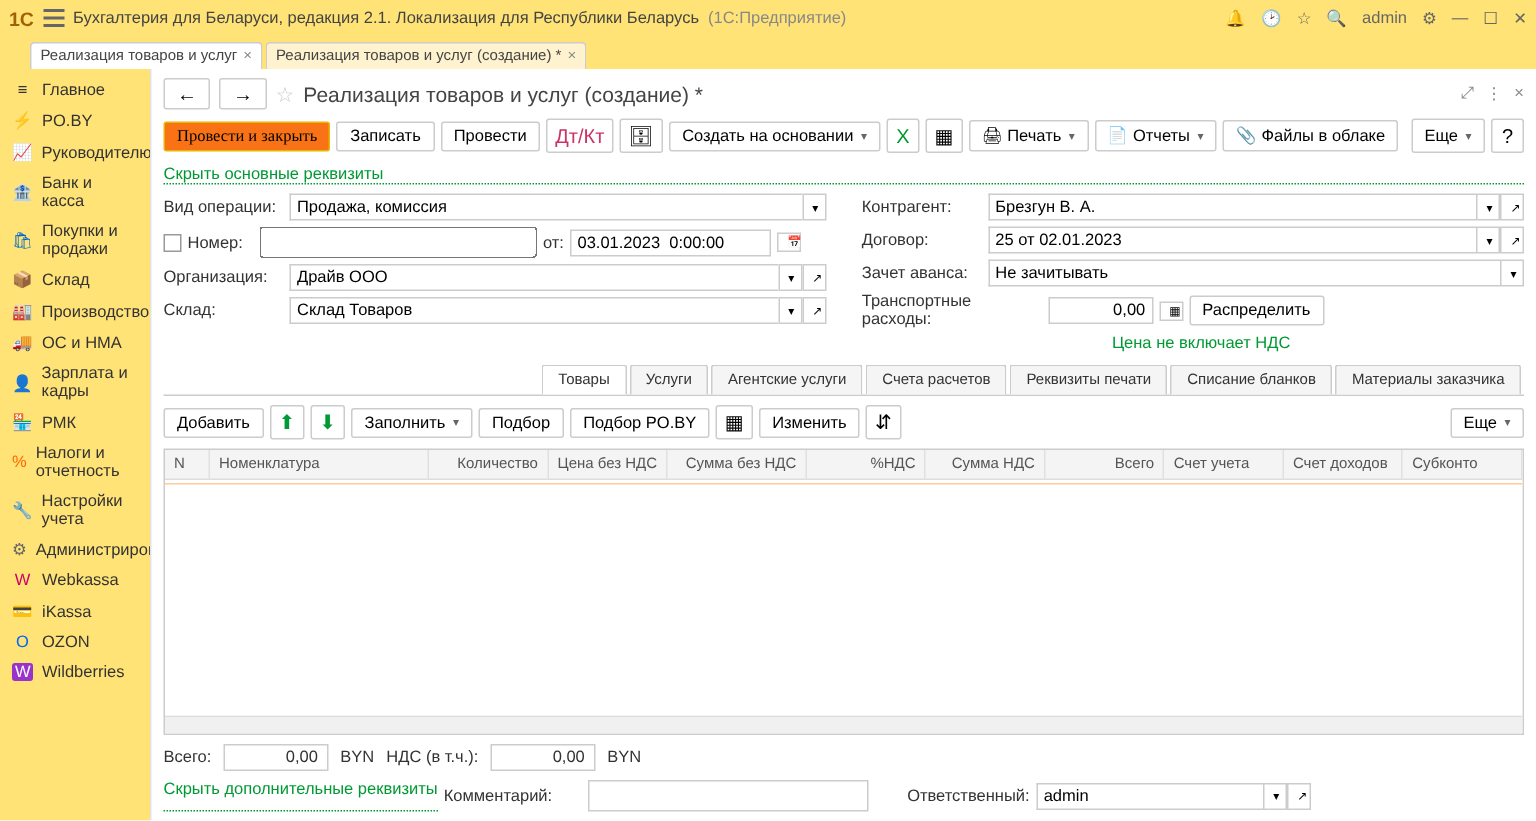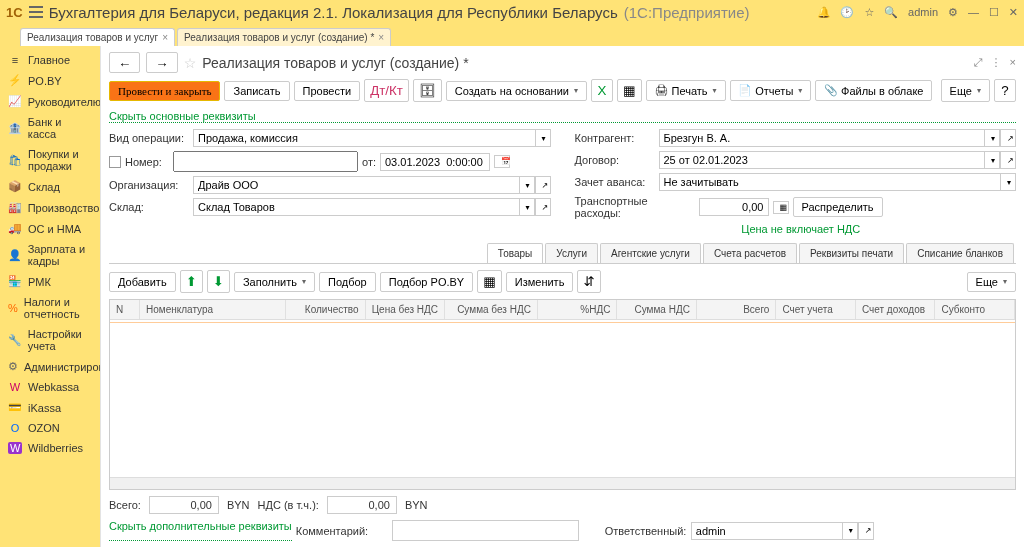--- a/index.html
+++ b/index.html
@@ -3,21 +3,21 @@
 <meta charset="utf-8">
 <style>
   * { box-sizing: border-box; font-family: Arial, sans-serif; }
   body { margin: 0; font-size: 11px; color: #333; background: #fff; overflow: hidden; width: 1024px; height: 547px; }
   
   
   .titlebar { height: 24px; background: #ffe376; display: flex; align-items: center; padding: 0 6px; gap: 6px; }
   .logo-1c { color: #a16207; font-weight: bold; font-size: 13px; }
   .burger { width: 14px; height: 12px; display: flex; flex-direction: column; justify-content: space-between; cursor: pointer; }
   .burger span { height: 2px; background: #666; }
-  .title-text { color: #444; font-size: 15px; }
+  .title-text { color: #444; font-size: 11px; }
   .title-sub { color: #888; }
   .titlebar-right { margin-left: auto; display: flex; align-items: center; gap: 10px; color: #666; }
   .titlebar-right span { cursor: pointer; }
   
   
   .tabstrip { height: 22px; background: #ffe376; display: flex; align-items: flex-end; padding-left: 20px; }
   .doctab { background: #fff; border: 1px solid #ccc; border-bottom: none; border-radius: 3px 3px 0 0; padding: 3px 6px; margin-right: 2px; display: flex; align-items: center; gap: 4px; font-size: 10px; color: #444; }
   .doctab.active { background: #fff3cf; }
   .doctab .close-x { color: #888; cursor: pointer; }
   
@@ -245,21 +245,21 @@
           <div class="input-group">
               <input class="input" value="Продажа, комиссия" style="">
               <button class="dd-btn">▾</button>
             </div>
         </div>
         <div class="field-row">
           <span class="checkbox-fake"></span>
           <span class="label" style="width:44px">Номер:</span>
           <input class="input-short" style="">
           <span>от:</span>
-          <input class="input" style="width: 110px;" value="03.01.2023  0:00:00">
+          <input class="input" style="width: 134px;" value="03.01.2023  0:00:00">
           <button class="dd-btn">📅</button>
         </div>
         <div class="field-row">
           <span class="label">Организация:</span>
           <div class="input-group">
               <input class="input" value="Драйв ООО" style="">
               <button class="dd-btn">▾</button>
               <button class="dd-btn">↗</button>
             </div>
         </div>
@@ -308,20 +308,21 @@
       </div>
     </div>
 
     <div class="doctabs">
       <div class="dtab active">Товары</div>
       <div class="dtab">Услуги</div>
       <div class="dtab">Агентские услуги</div>
       <div class="dtab">Счета расчетов</div>
       <div class="dtab">Реквизиты печати</div>
       <div class="dtab">Списание бланков</div>
+      <div class="dtab">Материалы заказчика</div>
     </div>
 
     <div class="subtoolbar">
       <button class="btn">Добавить</button>
       <button class="btn-icon" style="color:#009933">⬆</button>
       <button class="btn-icon" style="color:#009933">⬇</button>
       <button class="btn caret">Заполнить</button>
       <button class="btn">Подбор</button>
       <button class="btn">Подбор PO.BY</button>
       <button class="btn-icon">▦</button>

